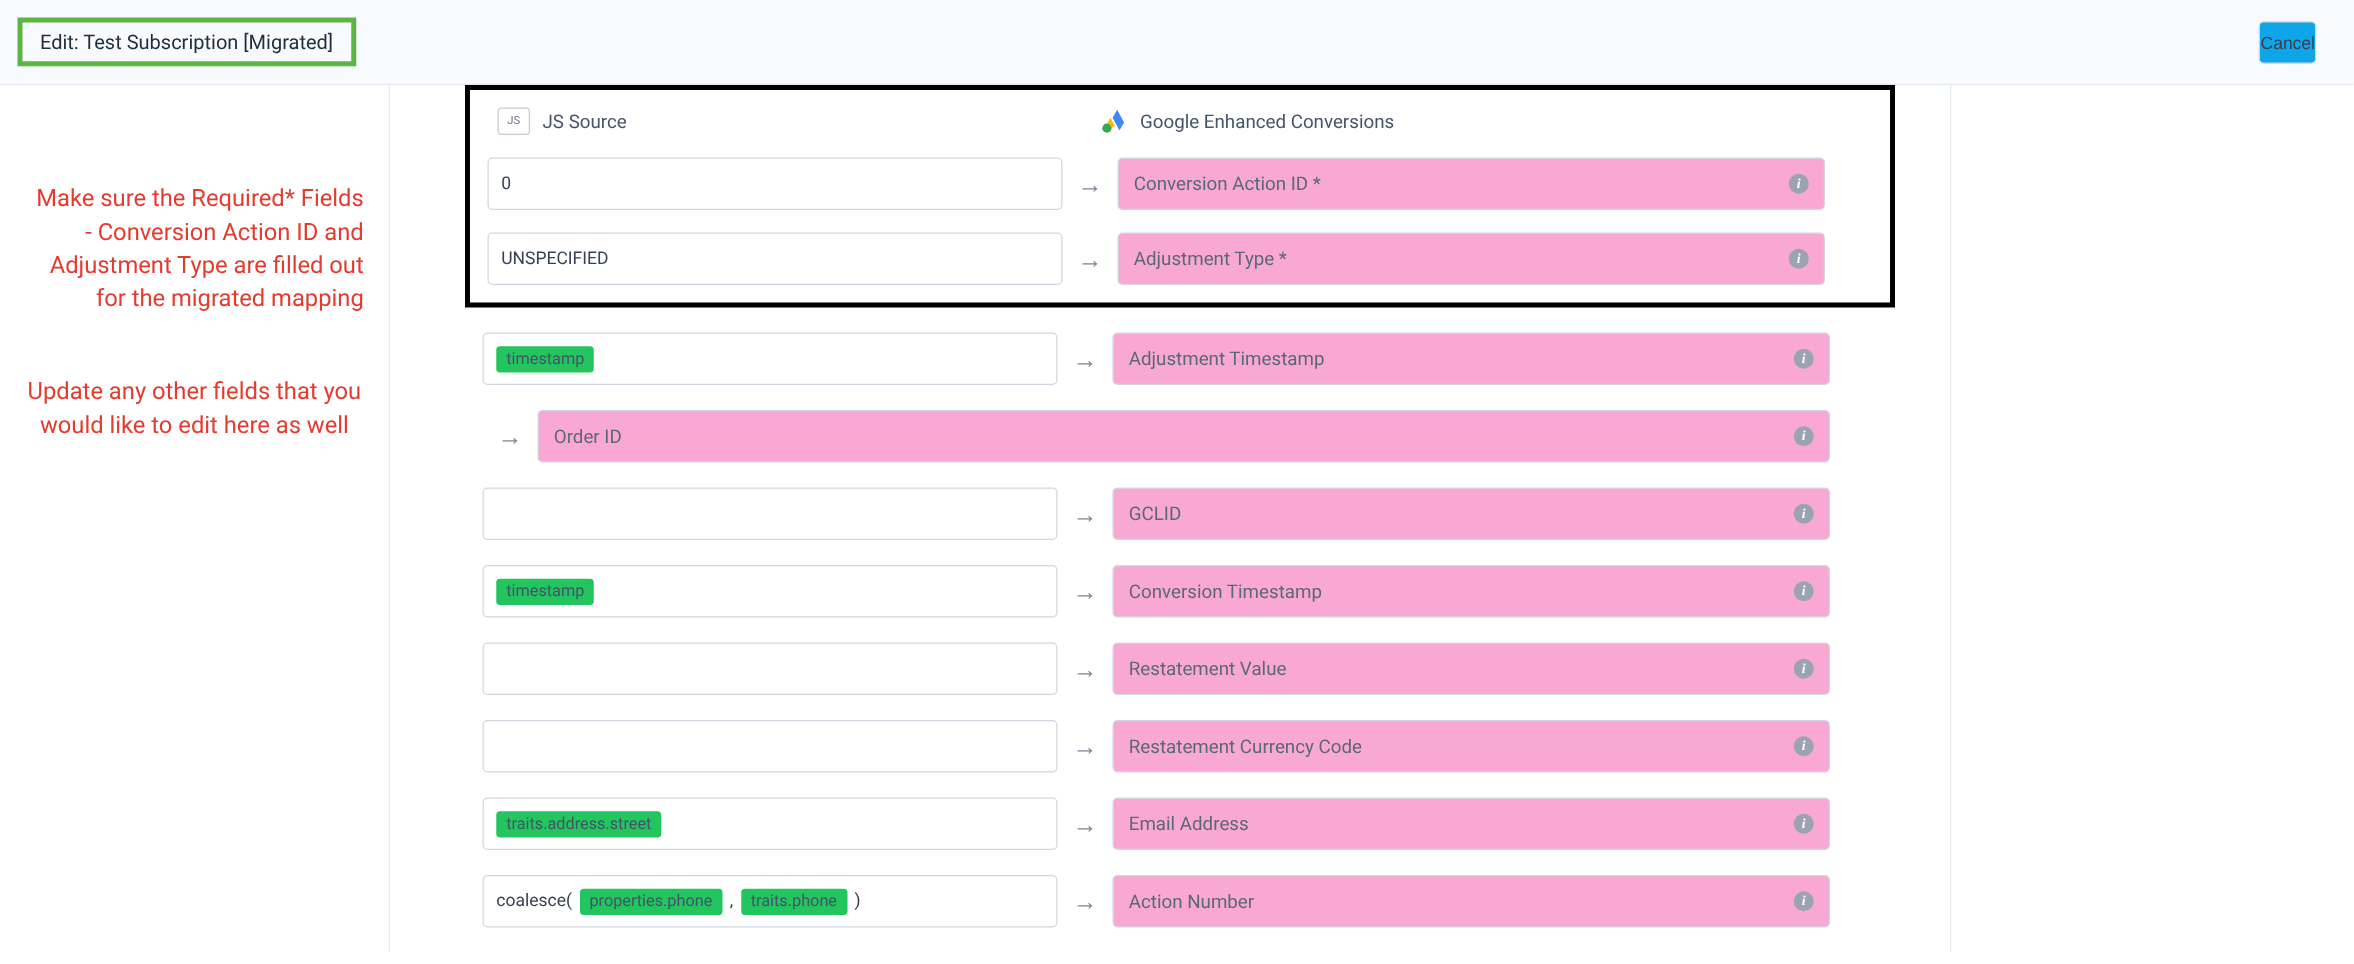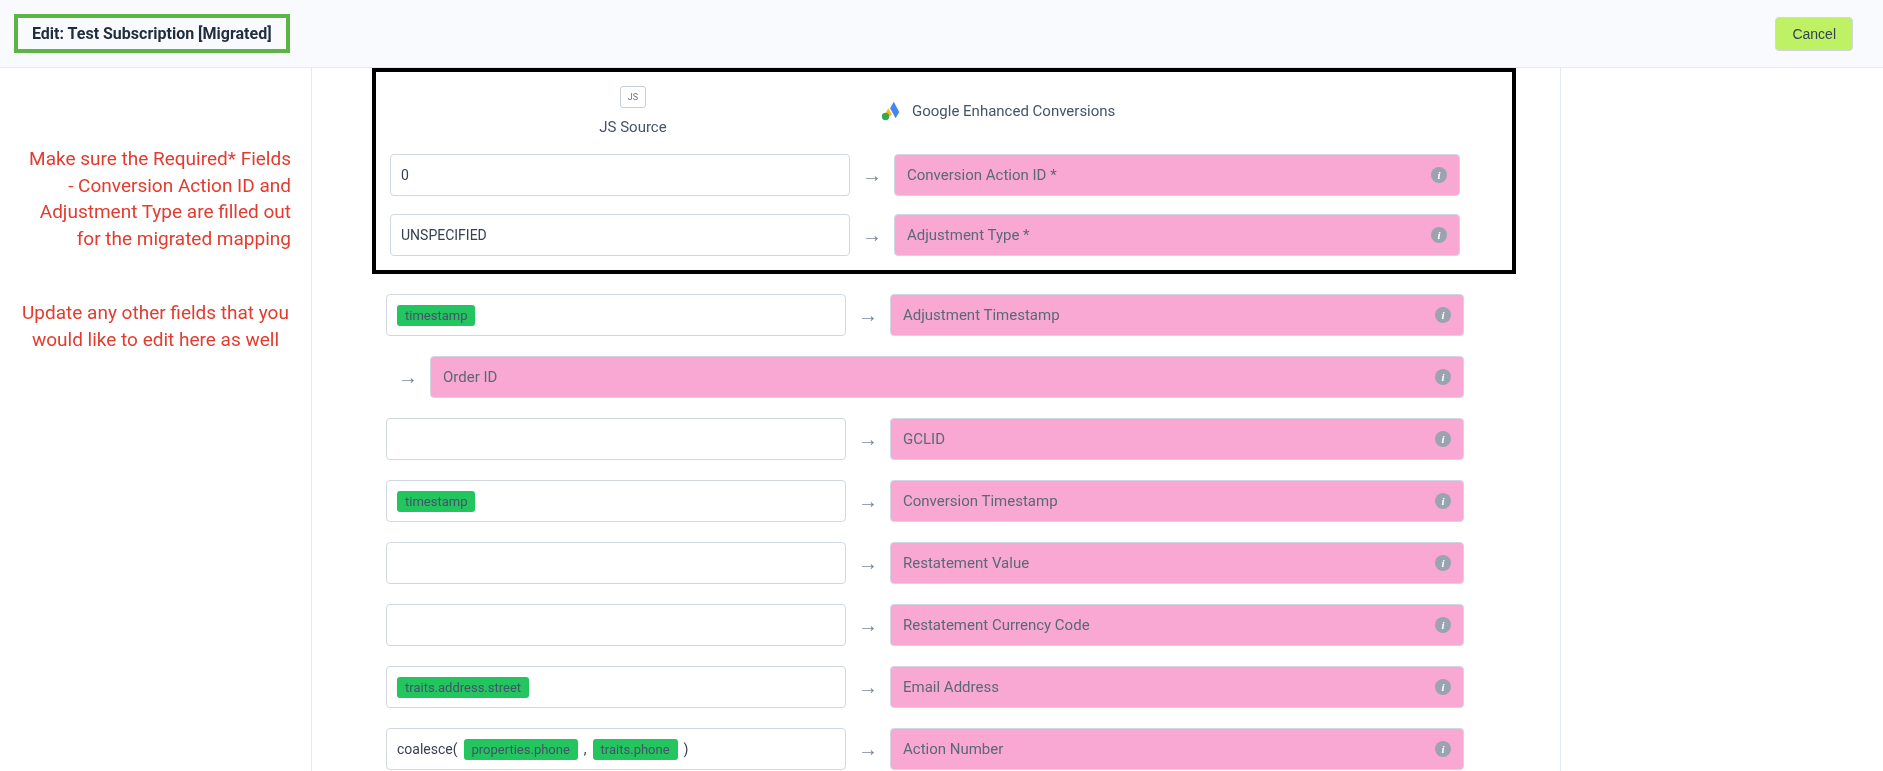--- a/index.html
+++ b/index.html
@@ -18,29 +18,29 @@
     background: #f8fafd;
     border-bottom: 1px solid #e4e9ef;
     padding: 14px 30px 14px 14px;
     display: flex;
     align-items: center;
     justify-content: space-between;
   }
   .title-box {
     border: 4px solid #5bb543;
     padding: 6px 14px;
-    font-weight: 700;
+    font-weight: 400;
     color: #1f2d3d;
     font-size: 16px;
   }
   .cancel-btn {
-    background: #bef264;
+    background: #0ea5e9;
     border: 1px solid #d0d7e0;
     border-radius: 4px;
-    padding: 8px 16px;
+    padding: 8px 0;
     font-size: 14px;
     color: #374151;
     cursor: pointer;
   }
 
   
   .layout {
     display: flex;
     align-items: flex-start;
   }
@@ -81,21 +81,21 @@
     margin-bottom: 18px;
     padding-left: 8px;
   }
   .src-header-left, .src-header-right {
     display: flex;
     align-items: center;
     gap: 10px;
     color: #44546a;
     font-size: 15px;
   }
-  .src-header-left { width: 470px; flex-direction: column; }
+  .src-header-left { width: 470px; }
   .src-header-right { flex: 1; }
 
   .js-icon-box {
     width: 26px; height: 22px;
     border: 1px solid #c6ced8;
     border-radius: 3px;
     display: inline-flex;
     align-items: center;
     justify-content: center;
     font-size: 9px;

